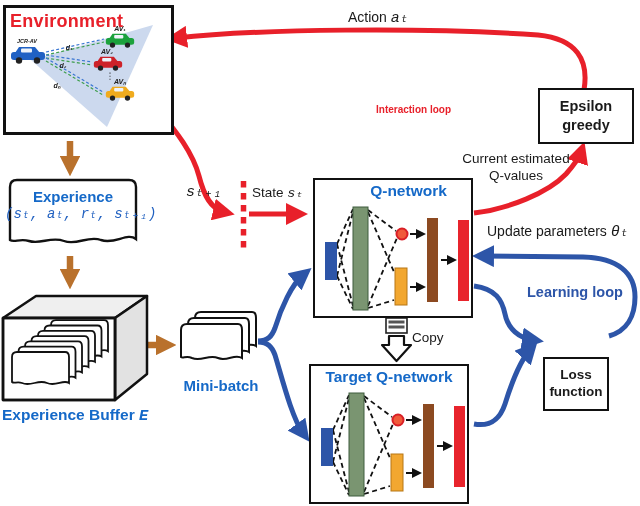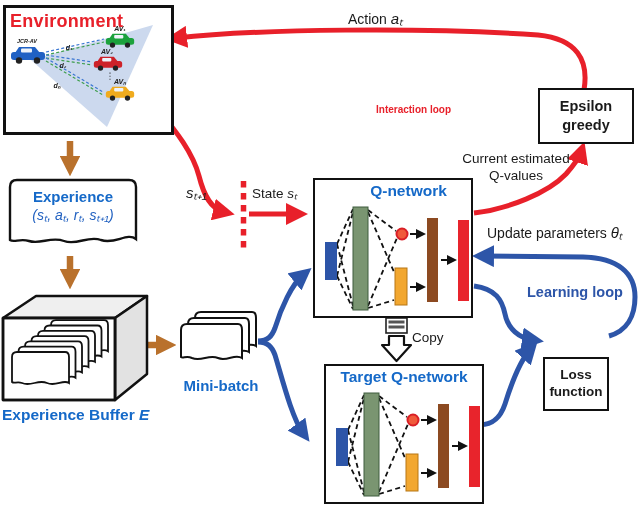--- a/index.html
+++ b/index.html
@@ -1,28 +1,28 @@
 <!DOCTYPE html>
 <html><head>
 <meta charset="utf-8">
 <style>
   html,body{margin:0;padding:0;background:#fff;}
   .canvas{position:relative;width:640px;height:506px;background:#fff;overflow:hidden;
           font-family:"Liberation Sans",sans-serif;color:#1a1a1a;}
   .layer{position:absolute;left:0;top:0;z-index:1;}
   .abs{position:absolute;z-index:2;}
   .lbl{position:absolute;z-index:3;white-space:nowrap;}
-  .math{font-family:Liberation Sans, sans-serif;font-style:italic;}
+  .math{font-family:Liberation Mono, monospace;font-style:italic;}
   .box{position:absolute;z-index:2;background:#fff;border:2.5px solid #111;box-sizing:border-box;}
   .env-box{left:3px;top:5px;width:171px;height:130px;border-width:3px;}
   .env-title{position:absolute;left:4px;top:3px;font-size:18px;font-weight:bold;
              color:#e8202a;letter-spacing:.3px;z-index:4;}
   .net-box{width:160px;height:140px;}
   .q-box{left:313px;top:178px;padding-left:31px;}
-  .t-box{left:324px;top:364px;}
+  .t-box{left:309px;top:364px;}
   .net-title{text-align:center;font-weight:bold;font-size:15.5px;color:#1569c8;margin-top:2px;}
   .eps-box{left:538px;top:88px;width:96px;height:56px;display:flex;flex-direction:column;
            justify-content:center;align-items:center;font-weight:bold;font-size:14.5px;line-height:1.28;}
   .loss-box{left:543px;top:317px;width:66px;height:54px;display:flex;flex-direction:column;
            justify-content:center;align-items:center;font-weight:bold;font-size:13.5px;line-height:1.25;margin-top:40px;}
   .blue-lbl{color:#1569c8;font-weight:bold;font-size:15px;}
   .red-lbl{color:#e8202a;font-weight:bold;font-size:10px;margin-left:45px;}
   .loop-blue{color:#2d55a8;font-weight:bold;font-size:14.5px;}
   .small-lbl{font-size:13.5px;color:#1a1a1a;}
   .car-ego{color:#2061c4;} .car-g{color:#1ba23c;} .car-r{color:#cd2128;} .car-y{color:#f0ab1e;}

